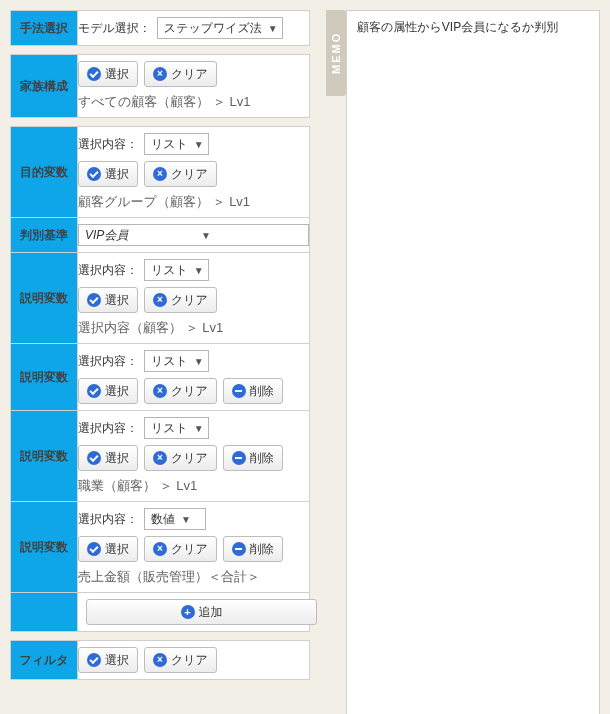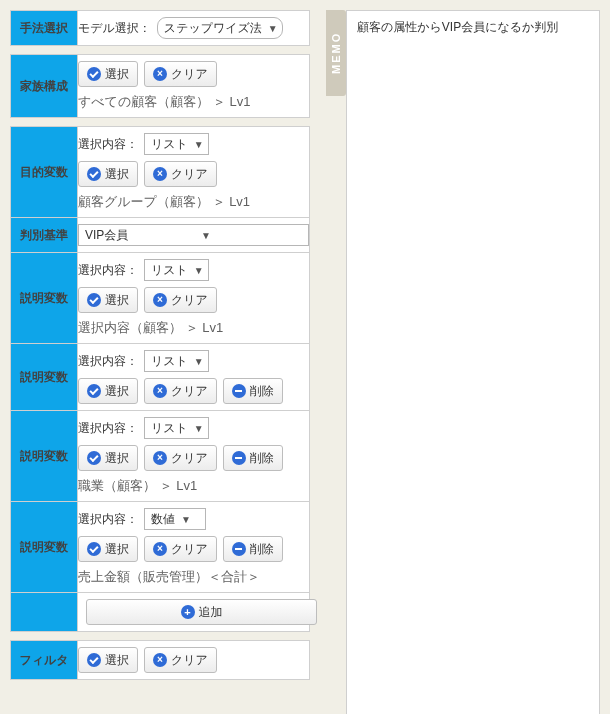--- a/index.html
+++ b/index.html
@@ -43,22 +43,22 @@
     border:1px solid #b6b6b6;
     background:#fff;
     font-size:12px;
     display:inline-flex;align-items:center;
     padding:0 4px 0 6px;
     gap:6px;
     box-sizing:border-box;
   }
   .select .caret{font-size:10px;color:#555;}
   .select.sm{min-width:62px;}
-  .select.md{min-width:120px;border-radius:9px;}
-  .select.lg{min-width:150px;}
+  .select.md{min-width:120px;}
+  .select.lg{min-width:150px;font-style:italic;}
   
   .btn{
     height:26px;
     border:1px solid #bdbdbd;
     background:linear-gradient(#ffffff,#ececec);
     border-radius:3px;
     display:inline-flex;align-items:center;justify-content:center;
     padding:0 8px;
     gap:4px;
     font-size:12px;

